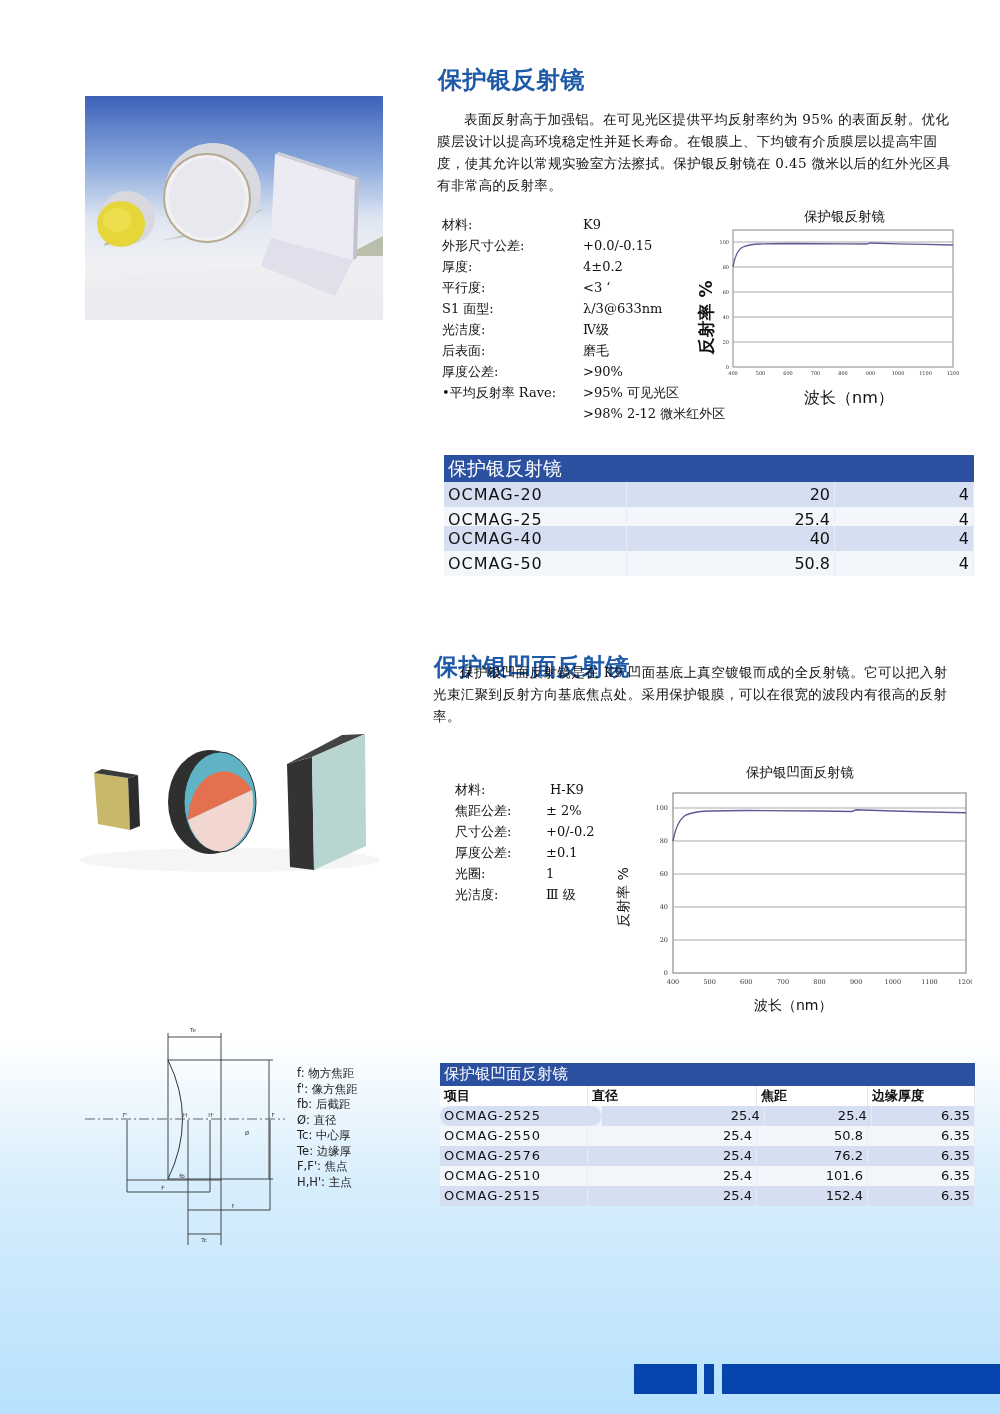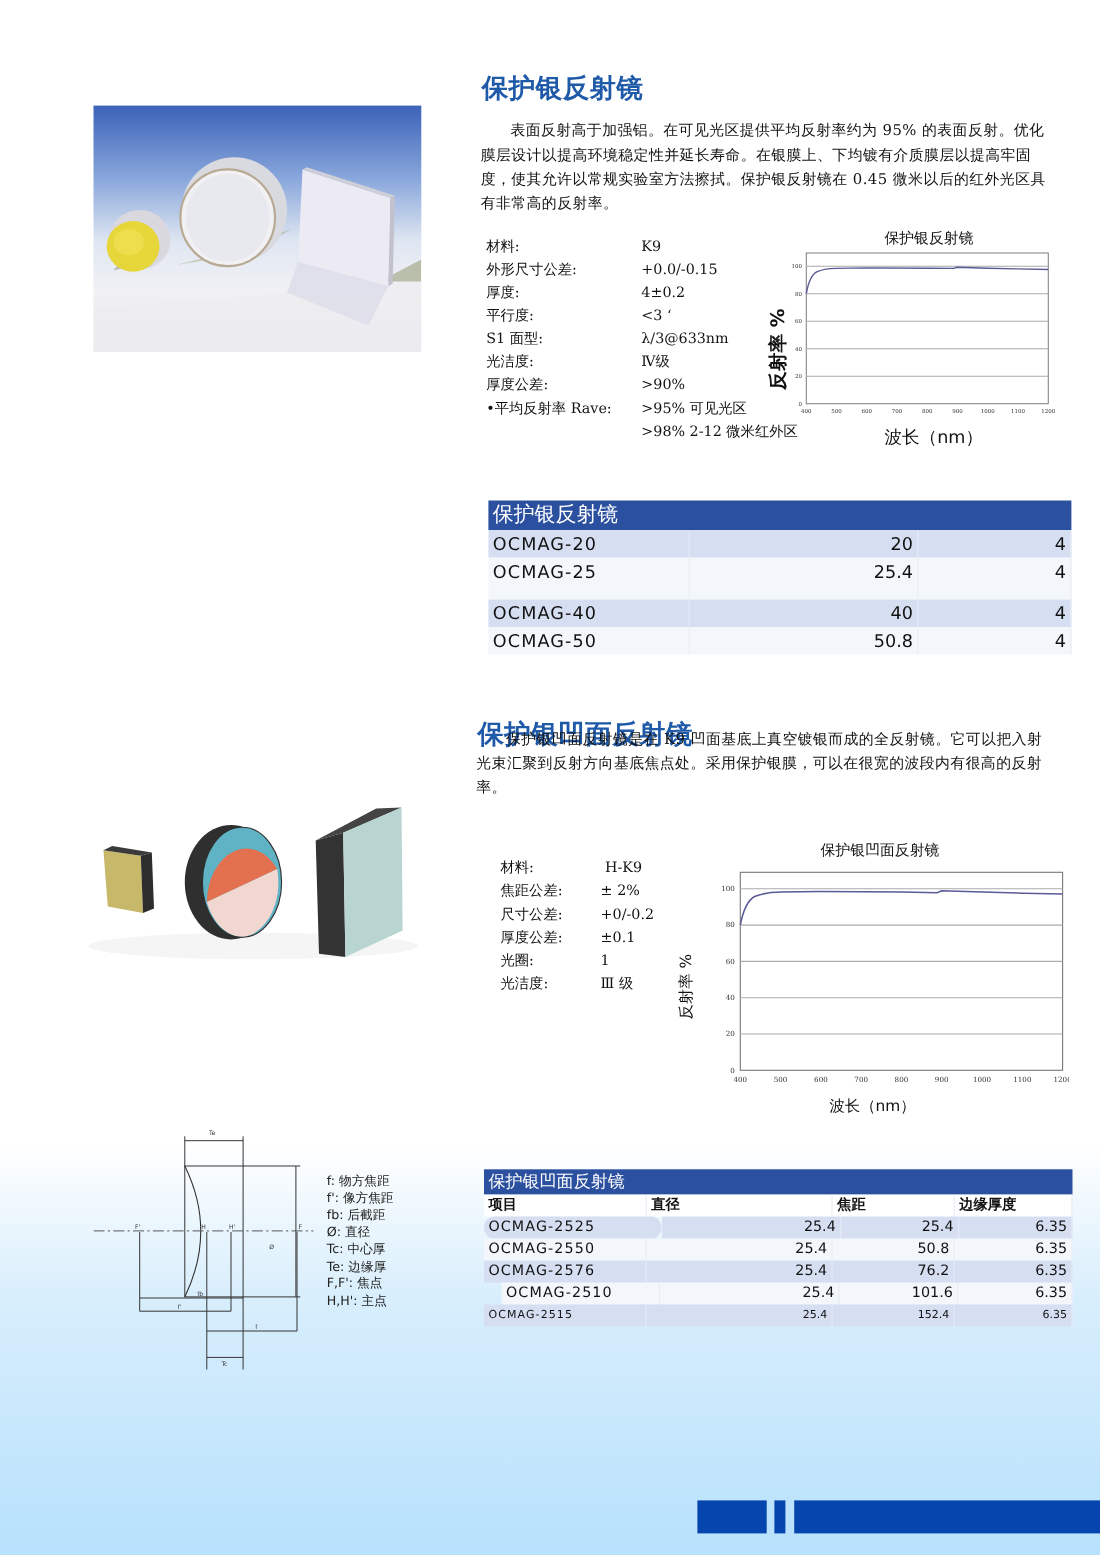--- a/index.html
+++ b/index.html
@@ -111,20 +111,24 @@
     </div>
   <div class="row">
       <span class="k" style="width:141px">S1 面型:</span>
       <span class="v">λ/3@633nm</span>
     </div>
   <div class="row">
       <span class="k" style="width:141px">光洁度:</span>
       <span class="v">Ⅳ级</span>
     </div>
   <div class="row">
+      <span class="k" style="width:141px">后表面:</span>
+      <span class="v">磨毛</span>
+    </div>
+  <div class="row">
       <span class="k" style="width:141px">厚度公差:</span>
       <span class="v">&gt;90%</span>
     </div>
   <div class="row">
       <span class="k" style="width:141px">•平均反射率 Rave:</span>
       <span class="v">&gt;95% 可见光区</span>
     </div>
   <div class="row">
       <span class="k" style="width:141px"></span>
       <span class="v">&gt;98% 2-12 微米红外区</span>
@@ -165,21 +169,21 @@
   <path d="M23,39 Q26,22 33,19 Q40,16 50,16 L78,15.5 L133,15.8 L157,16 L160,15 L188,15.8 L215,16.4 L243,17" fill="none" stroke="#5a5a96" stroke-width="1.3"></path>
 </svg>
 
 <div class="ptable" style="left:444px; top:455px; width:530px;">
   <div class="cap" style="height:27px; line-height:27px; font-size:19px;">保护银反射镜</div>
   <div class="r odd" style="height:25px; line-height:25px; font-size:16px;">
     <div class="name" style="width:183px;">OCMAG-20</div>
     <div class="num" style="width:208px;">20</div>
     <div class="num" style="width:139px;">4</div>
   </div>
-  <div class="r even" style="height:38px; line-height:25px; font-size:16px;">
+  <div class="r even" style="height:19px; line-height:25px; font-size:16px;">
     <div class="name" style="width:183px;">OCMAG-25</div>
     <div class="num" style="width:208px;">25.4</div>
     <div class="num" style="width:139px;">4</div>
   </div>
   <div class="r odd" style="height:25px; line-height:25px; font-size:16px;">
     <div class="name" style="width:183px;">OCMAG-40</div>
     <div class="num" style="width:208px;">40</div>
     <div class="num" style="width:139px;">4</div>
   </div>
   <div class="r even" style="height:25px; line-height:25px; font-size:16px;">
@@ -345,26 +349,26 @@
     <div class="num" style="width:111px;">50.8</div>
     <div class="num" style="width:107px;">6.35</div>
   </div>
   <div class="r odd" style="height:20px; line-height:20px; font-size:13px;">
     <div class="name" style="width:148px;">OCMAG-2576</div>
     <div class="num" style="width:169px;">25.4</div>
     <div class="num" style="width:111px;">76.2</div>
     <div class="num" style="width:107px;">6.35</div>
   </div>
   <div class="r even" style="height:20px; line-height:20px; font-size:13px;">
-    <div class="name" style="width:148px;margin-left:16px;">OCMAG-2510</div>
+    <div class="name" style="width:148px;">OCMAG-2510</div>
     <div class="num" style="width:169px;">25.4</div>
     <div class="num" style="width:111px;">101.6</div>
     <div class="num" style="width:107px;">6.35</div>
   </div>
-  <div class="r odd" style="height:20px; line-height:20px; font-size:10px;">
+  <div class="r odd" style="height:20px; line-height:20px; font-size:13px;">
     <div class="name" style="width:148px;">OCMAG-2515</div>
     <div class="num" style="width:169px;">25.4</div>
     <div class="num" style="width:111px;">152.4</div>
     <div class="num" style="width:107px;">6.35</div>
   </div>
 </div>
 
 <div class="bar" style="left:634px; width:63px;"></div>
 <div class="bar" style="left:704px; width:10px;"></div>
 <div class="bar" style="left:722px; width:278px;"></div>

